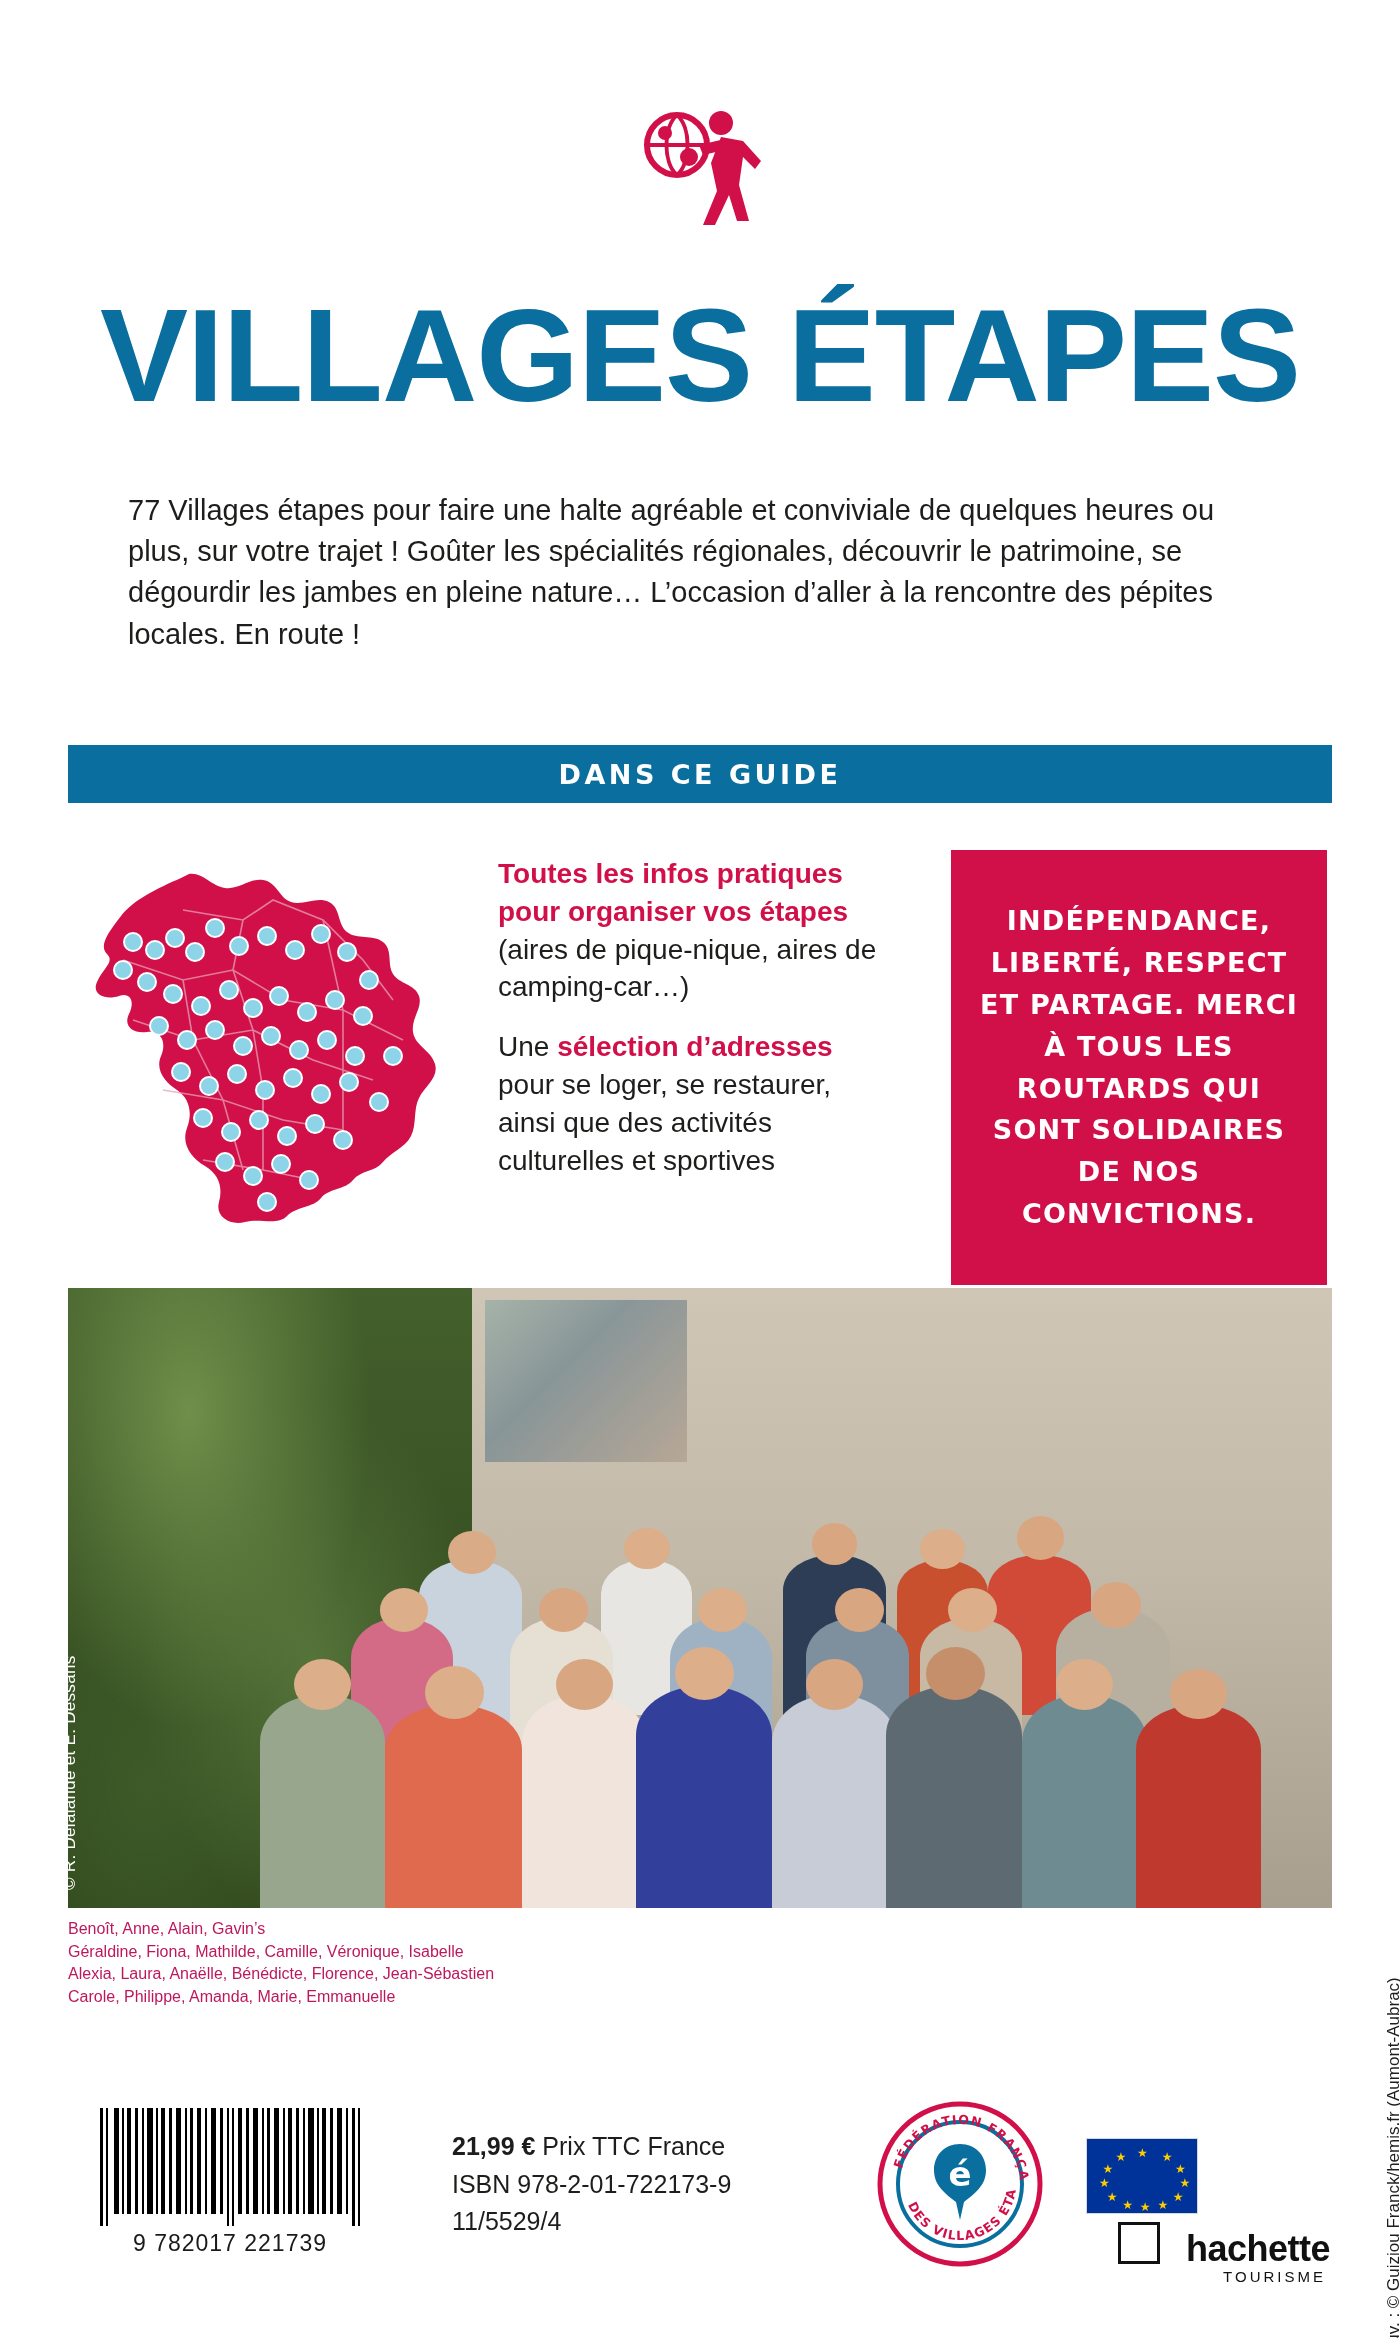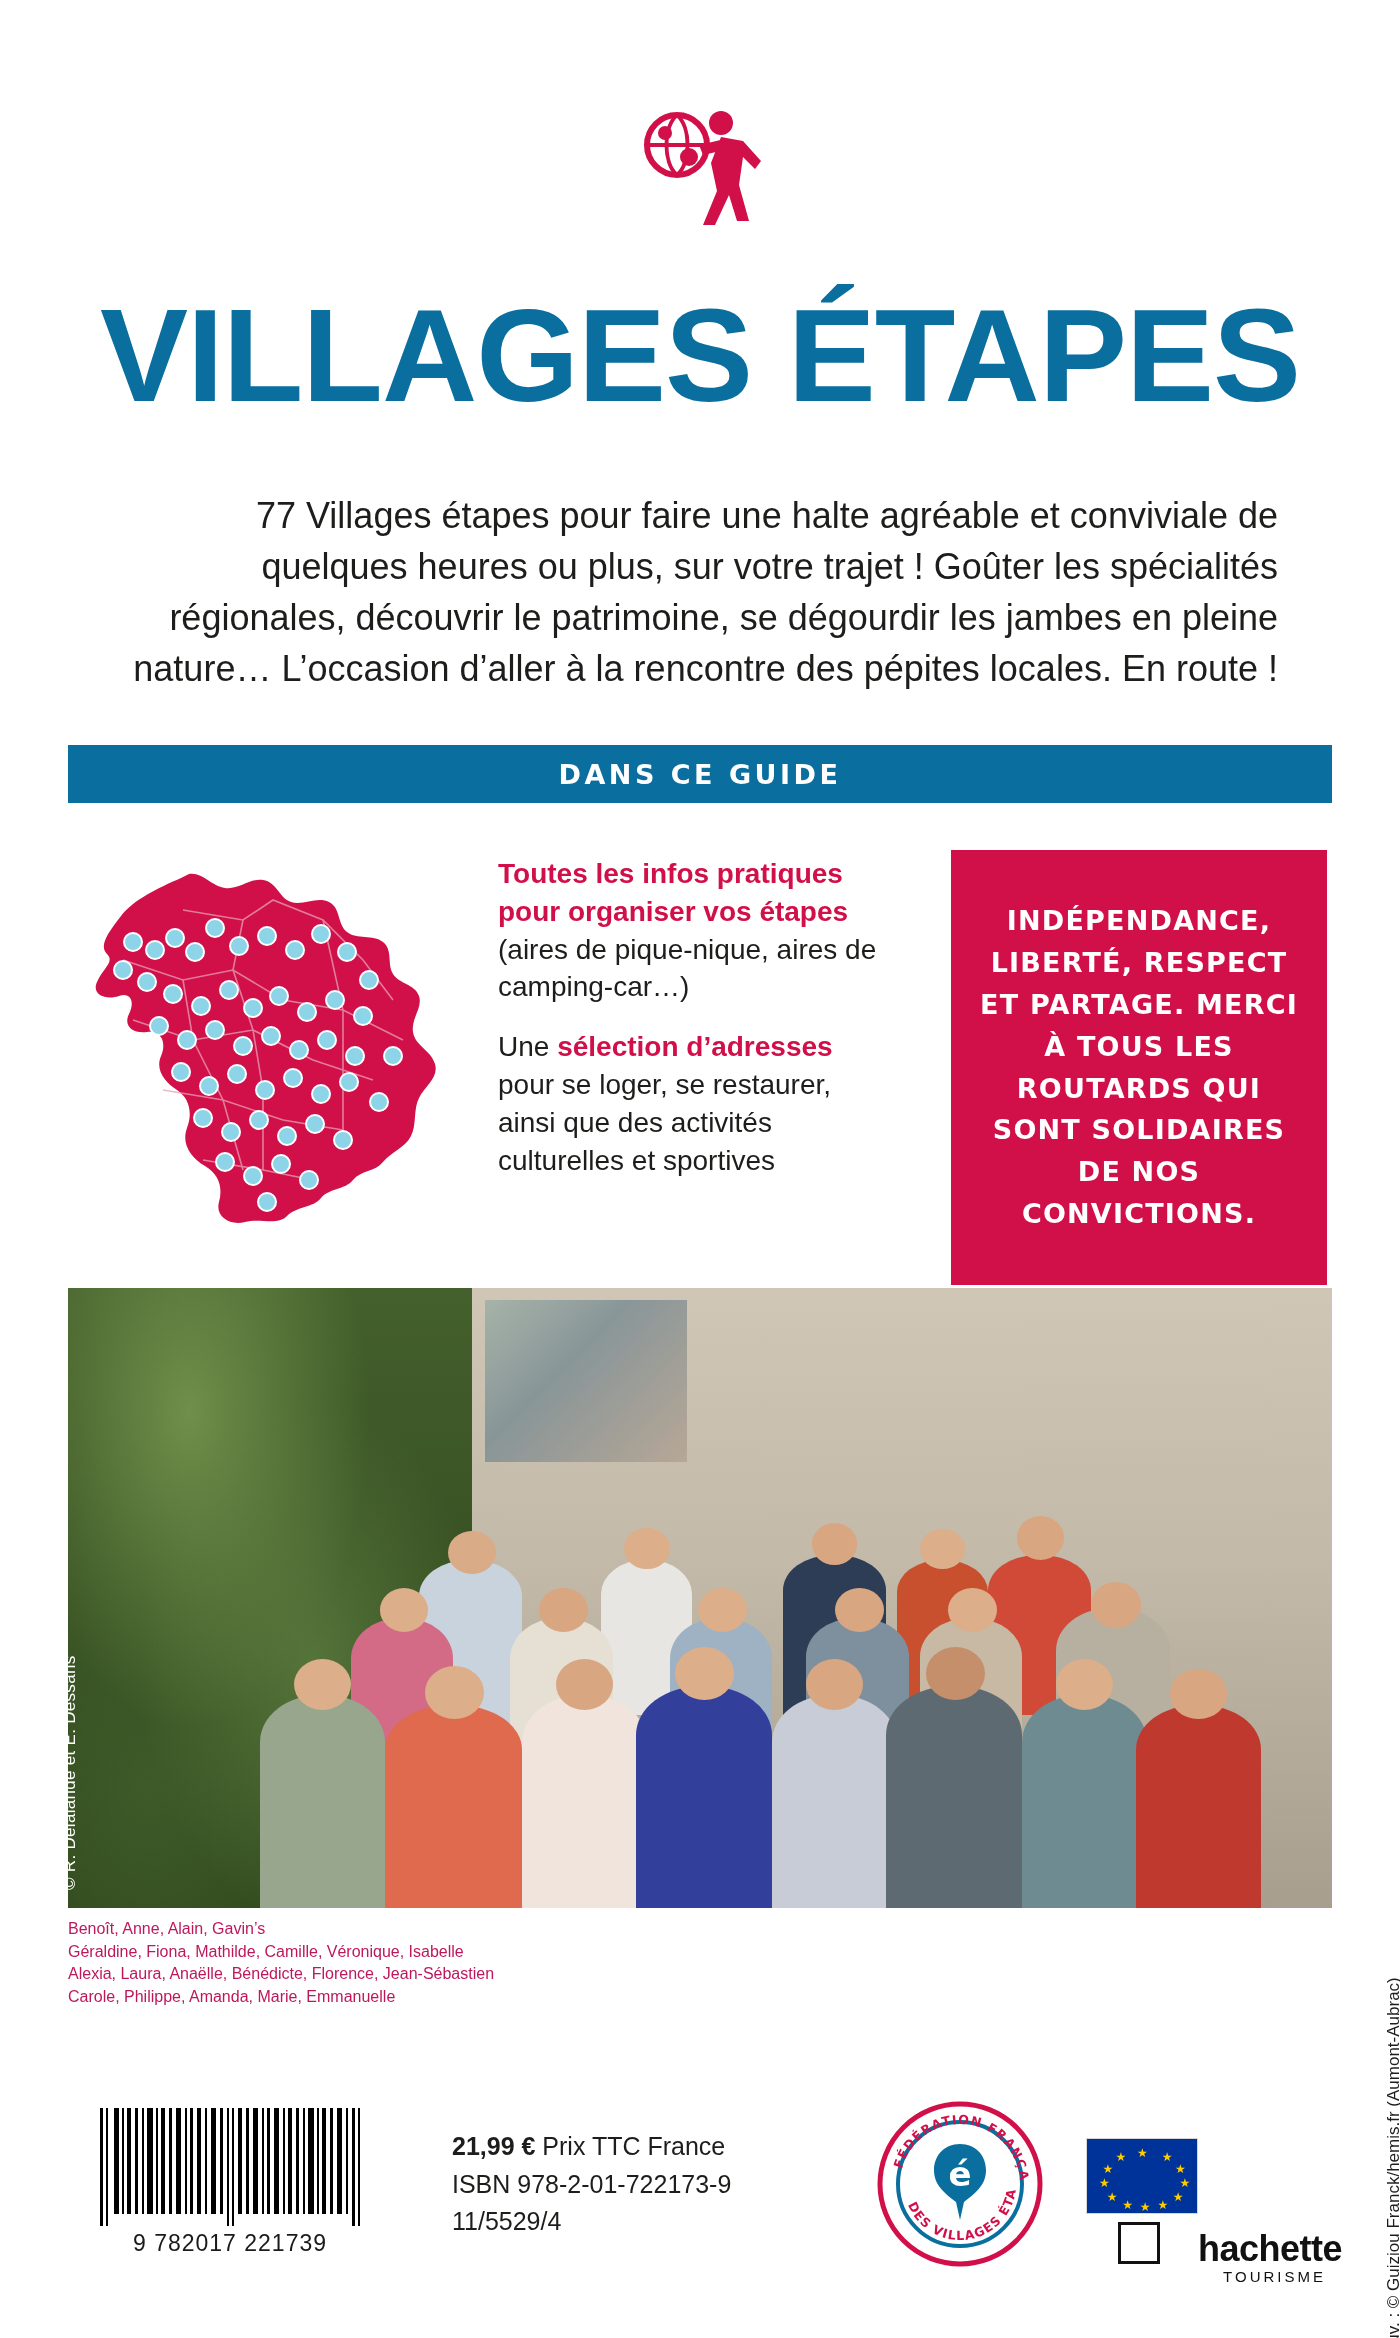--- a/index.html
+++ b/index.html
@@ -47,24 +47,24 @@
     color: #0a6f9e;
     font-family: "Liberation Sans", sans-serif;
   }
 
   
   .intro {
     position: absolute;
     top: 490px;
     left: 128px;
     width: 1150px;
-    font-size: 36px;
+    font-size: 29px;
     line-height: 1.42;
     color: #1d1d1b;
-    text-align: right;
+    text-align: left;
   }
 
   
   .band {
     position: absolute;
     top: 745px;
     left: 68px;
     width: 1264px;
     height: 58px;
     background: #0a6f9e;
@@ -565,17 +565,17 @@
     <span class="eu-star" style="left:48%;top:62px;">★</span>
     <span class="eu-star" style="left:32%;top:60px;">★</span>
     <span class="eu-star" style="left:18%;top:52px;">★</span>
     <span class="eu-star" style="left:11%;top:38px;">★</span>
     <span class="eu-star" style="left:14%;top:24px;">★</span>
     <span class="eu-star" style="left:26%;top:12px;">★</span>
   </div>
 
   <div class="h-mark"></div>
   <div class="hachette">
-    <div class="hachette-main" style="padding-left:80px;">hachette</div>
+    <div class="hachette-main" style="padding-left:48px;margin-left:20px;">hachette</div>
     <div class="hachette-sub">TOURISME</div>
   </div>
 
 </div>
 
 </body></html>

